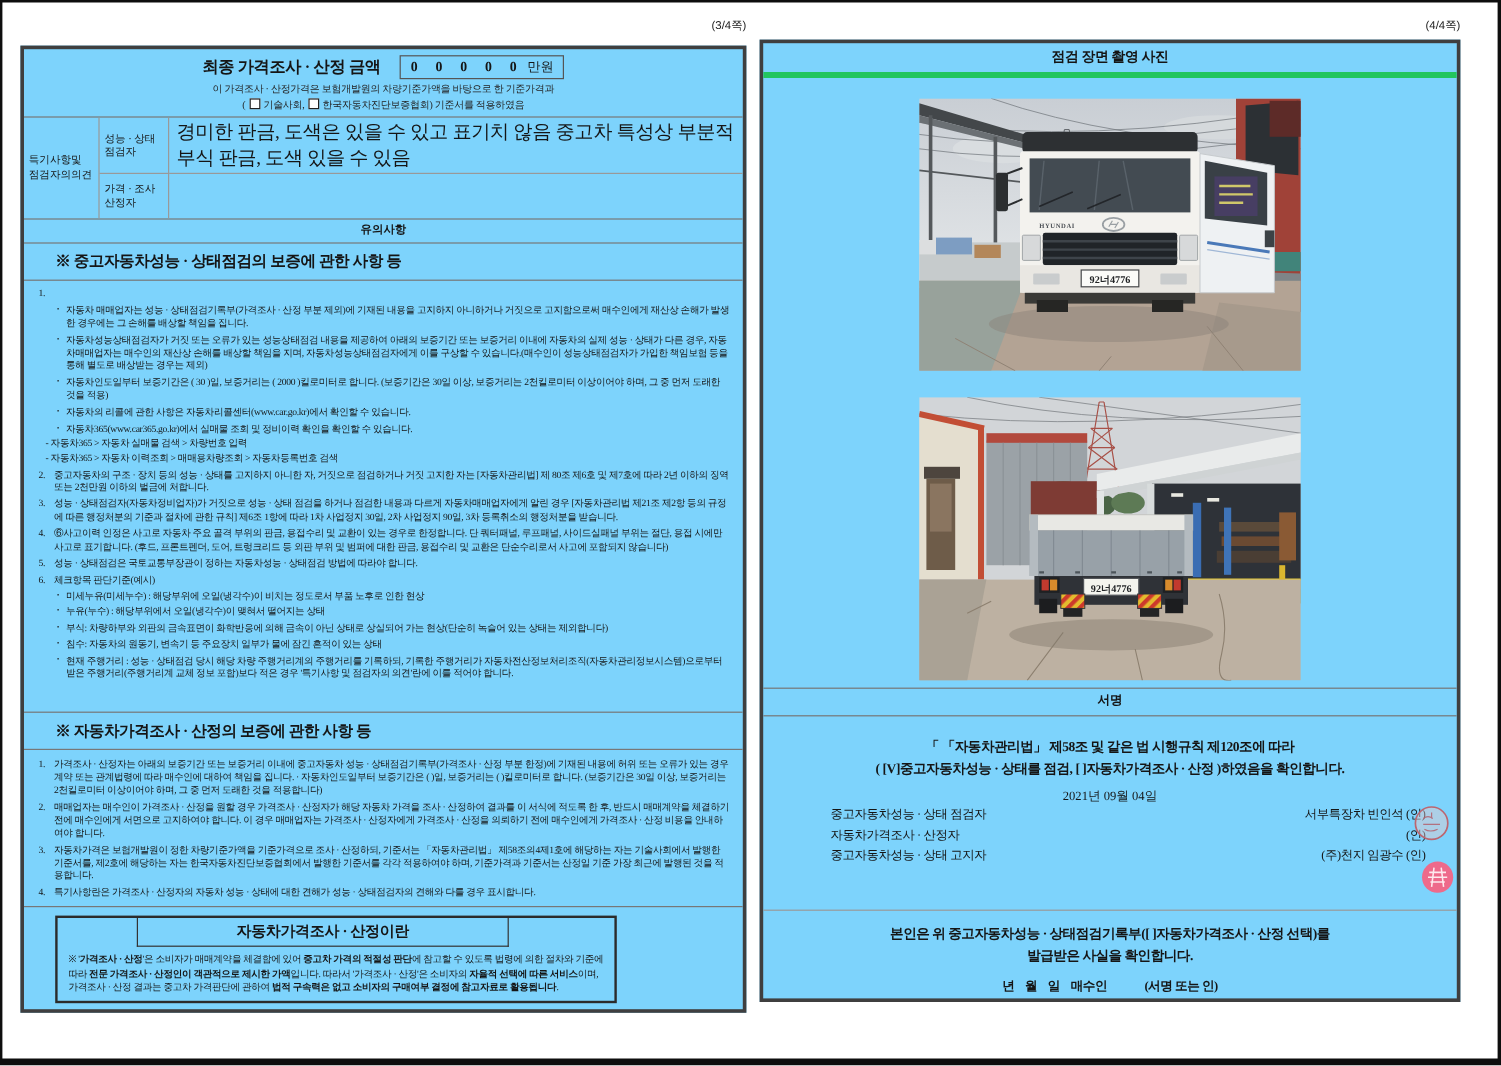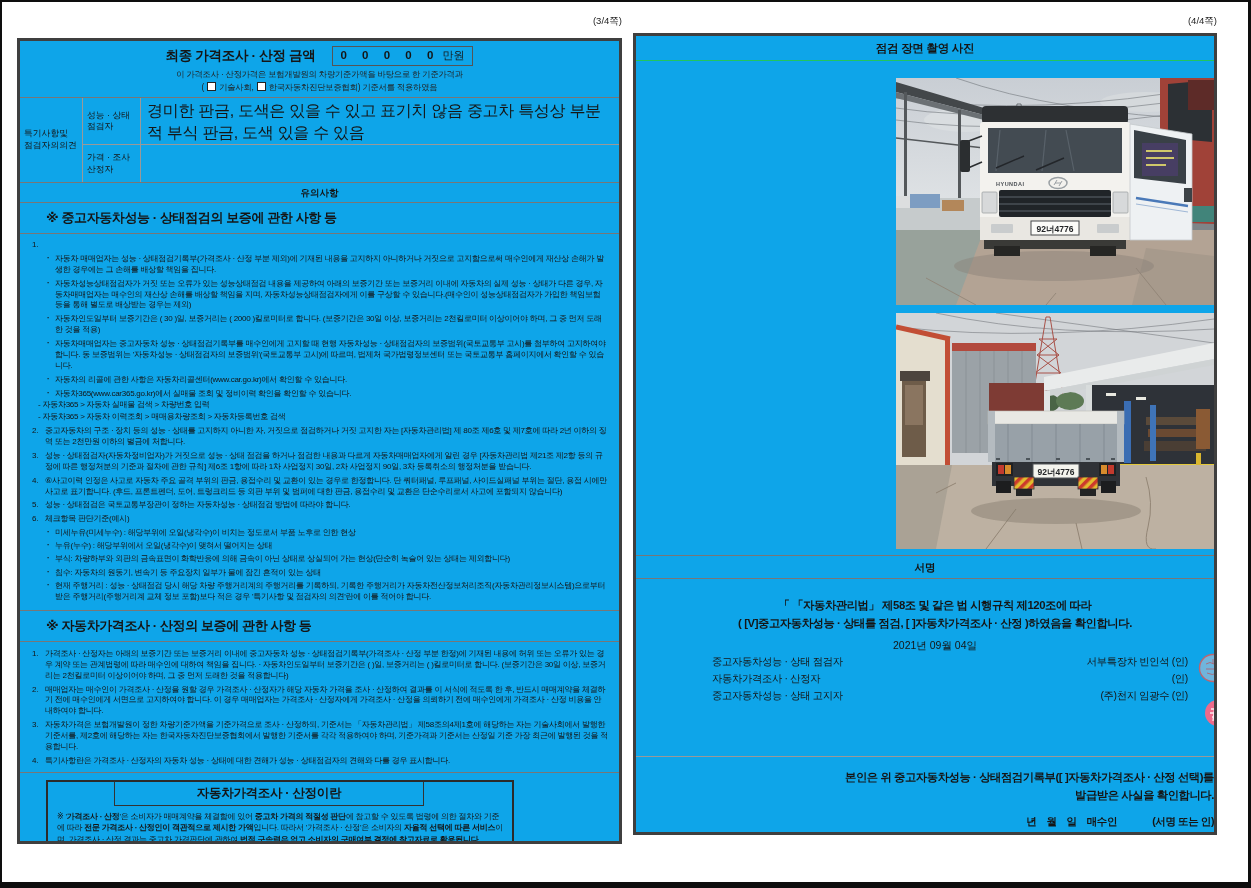--- a/index.html
+++ b/index.html
@@ -2,21 +2,21 @@
 <html><head>
 <meta charset="utf-8">
 <style>
   html,body{margin:0;padding:0;background:#fff;}
   body{width:1251px;height:888px;position:relative;overflow:hidden;
        font-family:"Liberation Sans","DejaVu Sans",sans-serif;color:#151515;}
   .frame{position:absolute;inset:0;border:2px solid #0e0e0e;border-right-width:3px;border-bottom-width:6px;pointer-events:none;z-index:50;}
   .plabel{position:absolute;top:15px;font-size:9.5px;color:#222;width:60px;text-align:right;}
   .plabel.l3{left:562px;} .plabel.l4{left:1157px;}
 
-  .page{position:absolute;background:#0ea5e9;border:3px solid #3f3f3f;box-sizing:border-box;overflow:hidden;}
+  .page{position:absolute;background:#7dd3fc;border:3px solid #3f3f3f;box-sizing:border-box;overflow:hidden;font-family:Liberation Serif, serif;}
   .page.p3{left:17px;top:38px;width:605px;height:806px;}
   .page.p4{left:633px;top:33px;width:584px;height:802px;}
   .pin{display:flex;flex-direction:column;height:100%;}
 
   
   .hdr{border-bottom:1px solid #777;padding:5px 0 4px;text-align:center;}
   .hdr-row1{display:flex;justify-content:center;align-items:center;gap:16px;}
   .hdr-title{font-weight:bold;font-size:13.5px;letter-spacing:-0.3px;}
   .amount-box{border:1px solid #555;padding:1px 8px 2px;font-size:11.5px;display:inline-block;}
   .amount-box .digits{letter-spacing:6px;white-space:pre;font-weight:600;}
@@ -47,33 +47,33 @@
   .bl2{position:relative;padding-left:9px;margin:2.5px 0 0 14px;}
   .bl2::before{content:"·";position:absolute;left:1px;top:-1px;font-weight:bold;}
 
   .price-area{border-top:1px solid #777;padding:7px 0 5px;}
   .price-box{margin-left:26px;width:468px;border:2px solid #2b2b2b;box-sizing:border-box;padding-bottom:4px;}
   .pb-head{width:308px;margin-left:66px;border:1px solid #333;border-top:none;text-align:center;font-weight:bold;font-size:12.5px;padding:3px 0;letter-spacing:-0.3px;}
   .pb-text{margin:5px 9px 1px;font-size:8px;line-height:1.45;letter-spacing:-0.25px;}
   .pb-text .b{font-weight:bold;}
 
   
-  .r-title{height:24px;line-height:24px;text-align:center;font-weight:bold;font-size:11.5px;border-bottom:1px solid #22c55e;letter-spacing:-0.3px;}
-  .photos{display:flex;flex-direction:column;align-items:flex-end;padding-top:17px;gap:8px;}
+  .r-title{height:24px;line-height:24px;text-align:center;font-weight:bold;font-size:11.5px;border-bottom:5px solid #22c55e;letter-spacing:-0.3px;}
+  .photos{display:flex;flex-direction:column;align-items:center;padding-top:17px;gap:22px;}
   .photo{display:block;}
   .sign-bar{margin-top:6px;border-top:1px solid #777;border-bottom:1px solid #777;height:22px;line-height:22px;text-align:center;font-weight:bold;font-size:10.5px;}
-  .sign-block{position:relative;height:177px;margin-left:20px;}
+  .sign-block{position:relative;height:177px;}
   .confirm{padding-top:18px;text-align:center;font-weight:bold;font-size:11.3px;line-height:1.55;letter-spacing:-0.4px;}
   .sdate{text-align:center;font-size:10.5px;margin-top:7px;}
   .srow{display:flex;justify-content:space-between;padding:0 26px 0 56px;font-size:10.3px;line-height:17px;letter-spacing:-0.3px;}
   .stamp{position:absolute;}
   .stamp.s1{left:540px;top:72px;}
   .stamp.s2{left:546px;top:118px;}
   .divider{border-top:1px solid #999;}
-  .buyer{padding-top:11px;text-align:right;font-weight:bold;font-size:11.3px;line-height:1.6;letter-spacing:-0.4px;}
+  .buyer{padding-top:11px;text-align:center;font-weight:bold;font-size:11.3px;line-height:1.6;letter-spacing:-0.4px;}
   .buyer3{margin-top:9px;font-size:10.5px;white-space:pre;font-weight:bold;}
 </style>
 </head>
 <body>
 
 <div class="frame"></div>
 
 <div class="plabel l3">(3/4쪽)</div>
 <div class="plabel l4">(4/4쪽)</div>
 
@@ -105,21 +105,20 @@
 
     <div class="notice-bar">유의사항</div>
 
     <div class="sec-head">※ 중고자동차성능 · 상태점검의 보증에 관한 사항 등</div>
 
     <div class="fine grow">
       <div class="solo-num">1.</div>
       <div class="bl">자동차 매매업자는 성능 · 상태점검기록부(가격조사 · 산정 부분 제외)에 기재된 내용을 고지하지 아니하거나 거짓으로 고지함으로써 매수인에게 재산상 손해가 발생한 경우에는 그 손해를 배상할 책임을 집니다.</div>
       <div class="bl">자동차성능상태점검자가 거짓 또는 오류가 있는 성능상태점검 내용을 제공하여 아래의 보증기간 또는 보증거리 이내에 자동차의 실제 성능 · 상태가 다른 경우, 자동차매매업자는 매수인의 재산상 손해를 배상할 책임을 지며, 자동차성능상태점검자에게 이를 구상할 수 있습니다.(매수인이 성능상태점검자가 가입한 책임보험 등을 통해 별도로 배상받는 경우는 제외)</div>
       <div class="bl">자동차인도일부터 보증기간은 ( 30 )일, 보증거리는 ( 2000 )킬로미터로 합니다. (보증기간은 30일 이상, 보증거리는 2천킬로미터 이상이어야 하며, 그 중 먼저 도래한 것을 적용)</div>
-      <div class="bl">자동차매매업자는 중고자동차 성능 · 상태점검기록부를 매수인에게 고지할 때 현행 자동차성능 · 상태점검자의 보증범위(국토교통부 고시)를 첨부하여 고지하여야 합니다. 동 보증범위는 '자동차성능 · 상태점검자의 보증범위'(국토교통부 고시)에 따르며, 법제처 국가법령정보센터 또는 국토교통부 홈페이지에서 확인할 수 있습니다.</div>
       <div class="bl">자동차의 리콜에 관한 사항은 자동차리콜센터(www.car.go.kr)에서 확인할 수 있습니다.</div>
       <div class="bl">자동차365(www.car365.go.kr)에서 실매물 조회 및 정비이력 확인을 확인할 수 있습니다.</div>
       <div class="sub">- 자동차365 &gt; 자동차 실매물 검색 &gt; 차량번호 입력</div>
       <div class="sub">- 자동차365 &gt; 자동차 이력조회 &gt; 매매용차량조회 &gt; 자동차등록번호 검색</div>
 
       <div class="ni">
         <span class="n">2.</span>
         <span class="t">중고자동차의 구조 · 장치 등의 성능 · 상태를 고지하지 아니한 자, 거짓으로 점검하거나 거짓 고지한 자는 [자동차관리법] 제 80조 제6호 및 제7호에 따라 2년 이하의 징역 또는 2천만원 이하의 벌금에 처합니다.</span>
       </div>
       <div class="ni">

